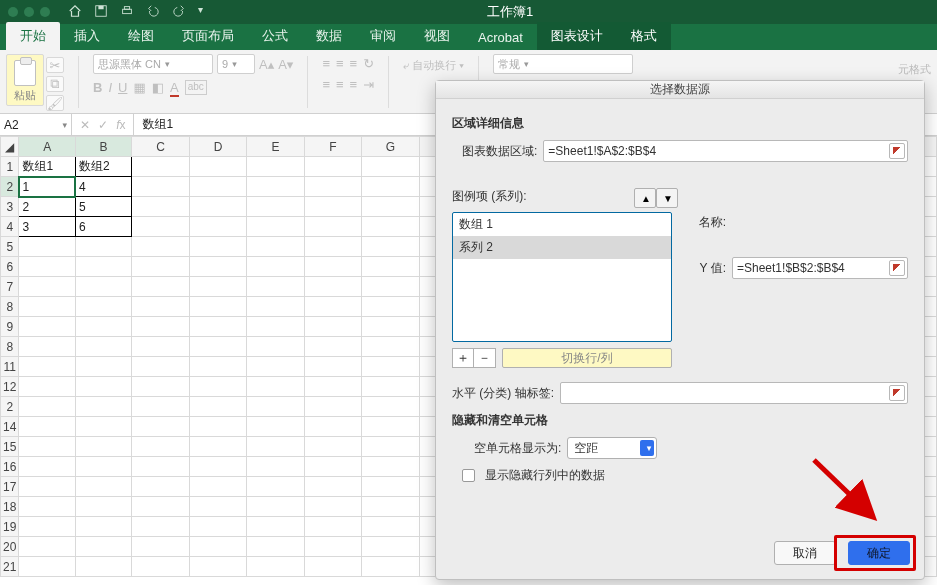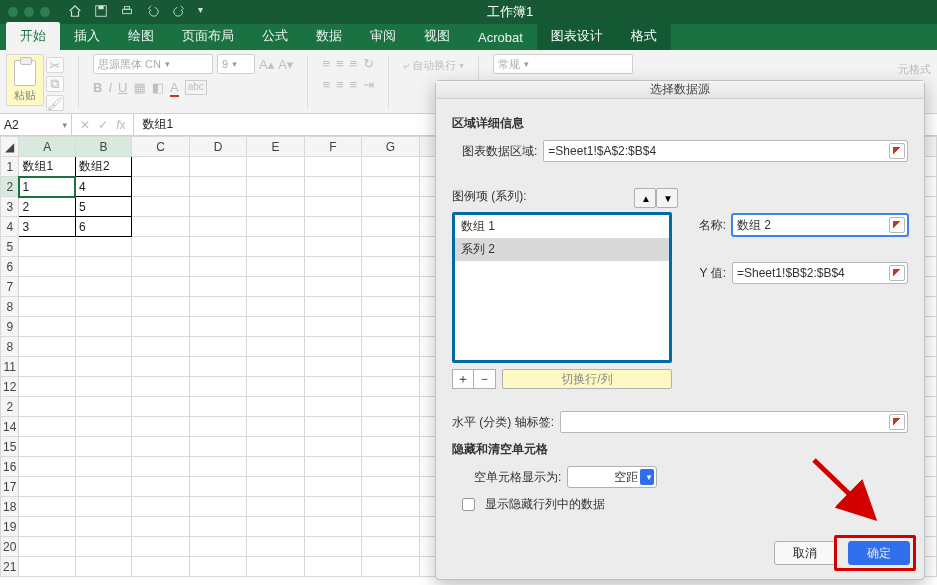--- a/index.html
+++ b/index.html
@@ -54,38 +54,38 @@
   .dialog { position:absolute; left:435px; top:80px; width:490px; height:500px; background:#ececec; border:1px solid #bfbfbf; border-radius:4px; box-shadow:0 6px 18px rgba(0,0,0,.25);}
   .dlg-title { height:18px; display:flex; align-items:center; justify-content:center; font-size:12px; color:#444; border-bottom:1px solid #d0d0d0; background:linear-gradient(#f5f5f5,#e4e4e4);text-align:center;}
   .dlg-body { padding:10px 16px 10px 16px; font-size:12px; color:#333;}
   .sec-title { font-weight:bold; margin:6px 0 8px;}
   .row { display:flex; align-items:center; gap:6px; margin-bottom:8px;}
   .lbl { white-space:nowrap;}
   .txt { flex:1; height:22px; border:1px solid #b8b8b8; background:#fff; border-radius:2px; padding:0 4px; font-size:12px; display:flex; align-items:center; position:relative;}
   .txt .picker { position:absolute; right:2px; top:2px; width:16px; height:16px; border:1px solid #b8b8b8; border-radius:2px; background:#fff; display:flex; align-items:center; justify-content:center;}
   .txt .picker::before { content:""; width:8px; height:8px; background:linear-gradient(135deg,#c0392b 50%, transparent 50%);}
   .legend-area { display:flex; gap:14px; }
-  .list { width:220px; height:151px; border:3px solid #0369a1; background:#fff; border-radius:2px; overflow:hidden; margin-top:4px;}
+  .list { width:220px; height:130px; border:1px solid #0369a1; background:#fff; border-radius:2px; overflow:hidden; margin-top:4px;}
   .list .item { padding:3px 6px; }
   .list .item.sel { background:#d9d9d9; }
   .updown { display:flex; gap:0; }
   .updown button { width:22px; height:20px; border:1px solid #b0b0b0; background:#f4f4f4; border-radius:2px; font-size:10px;}
   .side-fields { flex:1; padding-top:4px;}
   .side-fields .row { margin-top:2px; margin-bottom:26px;}
   .txt.sel { outline:2px solid #3b82f6; outline-offset:-1px;}
   .addremove { display:flex; align-items:center; gap:0; margin-top:6px;}
   .addremove .pm { width:22px; height:20px; border:1px solid #b0b0b0; background:#fff; display:flex; align-items:center; justify-content:center; font-size:13px;}
   .addremove .switch { flex:1; text-align:center; border:1px solid #b0b0b0; height:20px; line-height:18px; margin-left:6px; border-radius:2px; background:#fef9c3; color:#888;}
-  .select { border:1px solid #b0b0b0; background:#fff; height:22px; border-radius:3px; padding:0 18px 0 6px; position:relative; display:inline-flex; align-items:center; min-width:90px;justify-content:flex-end;}
+  .select { border:1px solid #b0b0b0; background:#fff; height:22px; border-radius:3px; padding:0 18px 0 6px; position:relative; display:inline-flex; align-items:center; min-width:90px;}
   .select::after { content:""; position:absolute; right:2px; top:2px; bottom:2px; width:14px; background:#2f6fed; border-radius:2px;}
   .select::before { content:"▾"; position:absolute; right:5px; color:#fff; font-size:9px; z-index:1;}
   .chk { width:13px; height:13px; border:1px solid #999; border-radius:2px; background:#fff; margin-right:4px;}
   .dlg-buttons { position:absolute; right:14px; bottom:14px; display:flex; gap:12px; align-items:center;}
   .btn { min-width:62px; height:24px; border:1px solid #b0b0b0; border-radius:3px; background:#f8f8f8; text-align:center; line-height:22px; font-size:12px;}
-  .btn.primary { background:#2f6fed; border-color:#2f6fed; color:#e5e5e5;}
+  .btn.primary { background:#2f6fed; border-color:#2f6fed; color:#0f172a;}
   .red-box { position:absolute; right:8px; bottom:8px; width:82px; height:36px; border:3px solid #d40000; border-radius:2px; pointer-events:none;}
   
   .arrow { position:absolute; pointer-events:none; }
   .arrow svg { overflow:visible;}
   .rowhdr.sel { background:#d8e9de;}
 </style>
 </head>
 <body>
 
 <div class="titlebar">
@@ -696,36 +696,32 @@
         </div>
         <div class="addremove" style="width:220px">
           <div class="pm">＋</div>
           <div class="pm" style="border-left:none">－</div>
           <div class="switch">切换行/列</div>
         </div>
       </div>
       <div class="side-fields">
         <div class="row">
           <span class="lbl" style="width:40px;text-align:right">名称:</span>
-          <div class="txt sel">
-            <span>数组 2</span>
-            <span class="picker"></span>
-          </div>
         </div>
         <div class="row">
           <span class="lbl" style="width:40px;text-align:right">Y 值:</span>
           <div class="txt">
             <span>=Sheet1!$B$2:$B$4</span>
             <span class="picker"></span>
           </div>
         </div>
       </div>
     </div>
 
-    <div class="row" style="margin-top:22px">
+    <div class="row" style="margin-top:14px">
       <span class="lbl">水平 (分类) 轴标签:</span>
       <div class="txt">
         <span></span>
         <span class="picker"></span>
       </div>
     </div>
 
     <div class="sec-title" style="margin-top:8px">隐藏和清空单元格</div>
     <div class="row" style="margin-left:22px">
       <span class="lbl">空单元格显示为:</span>

